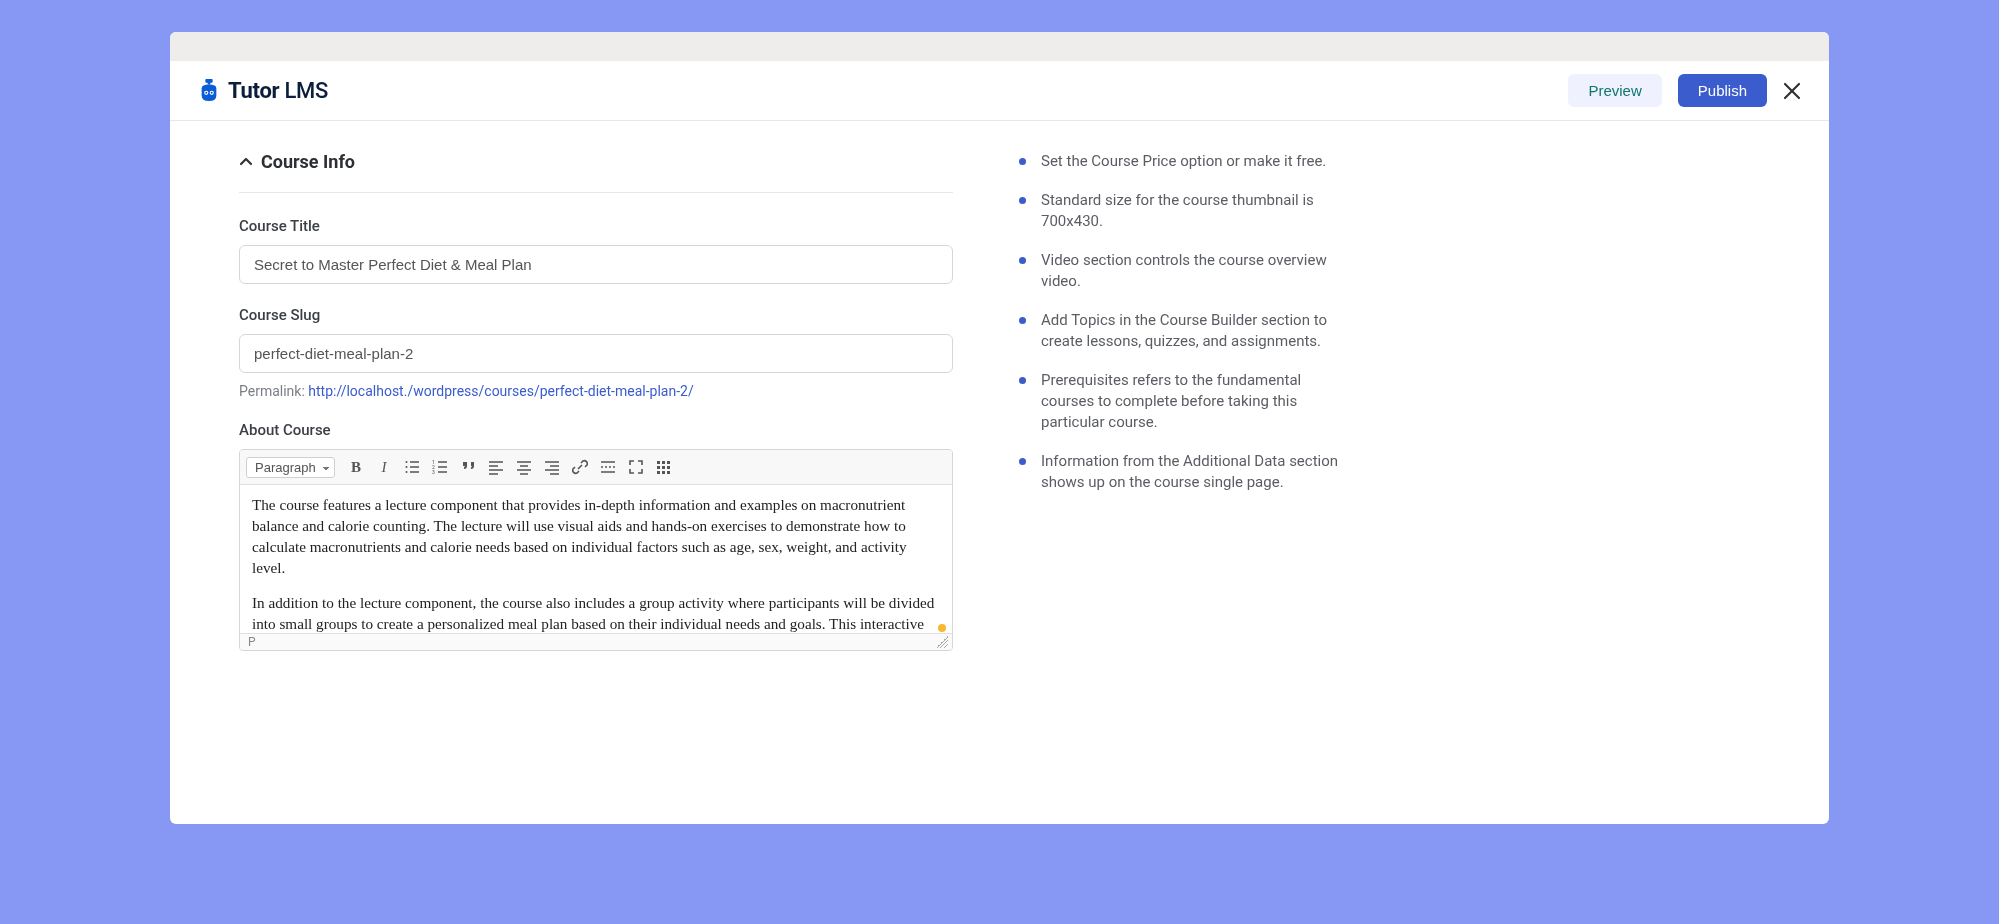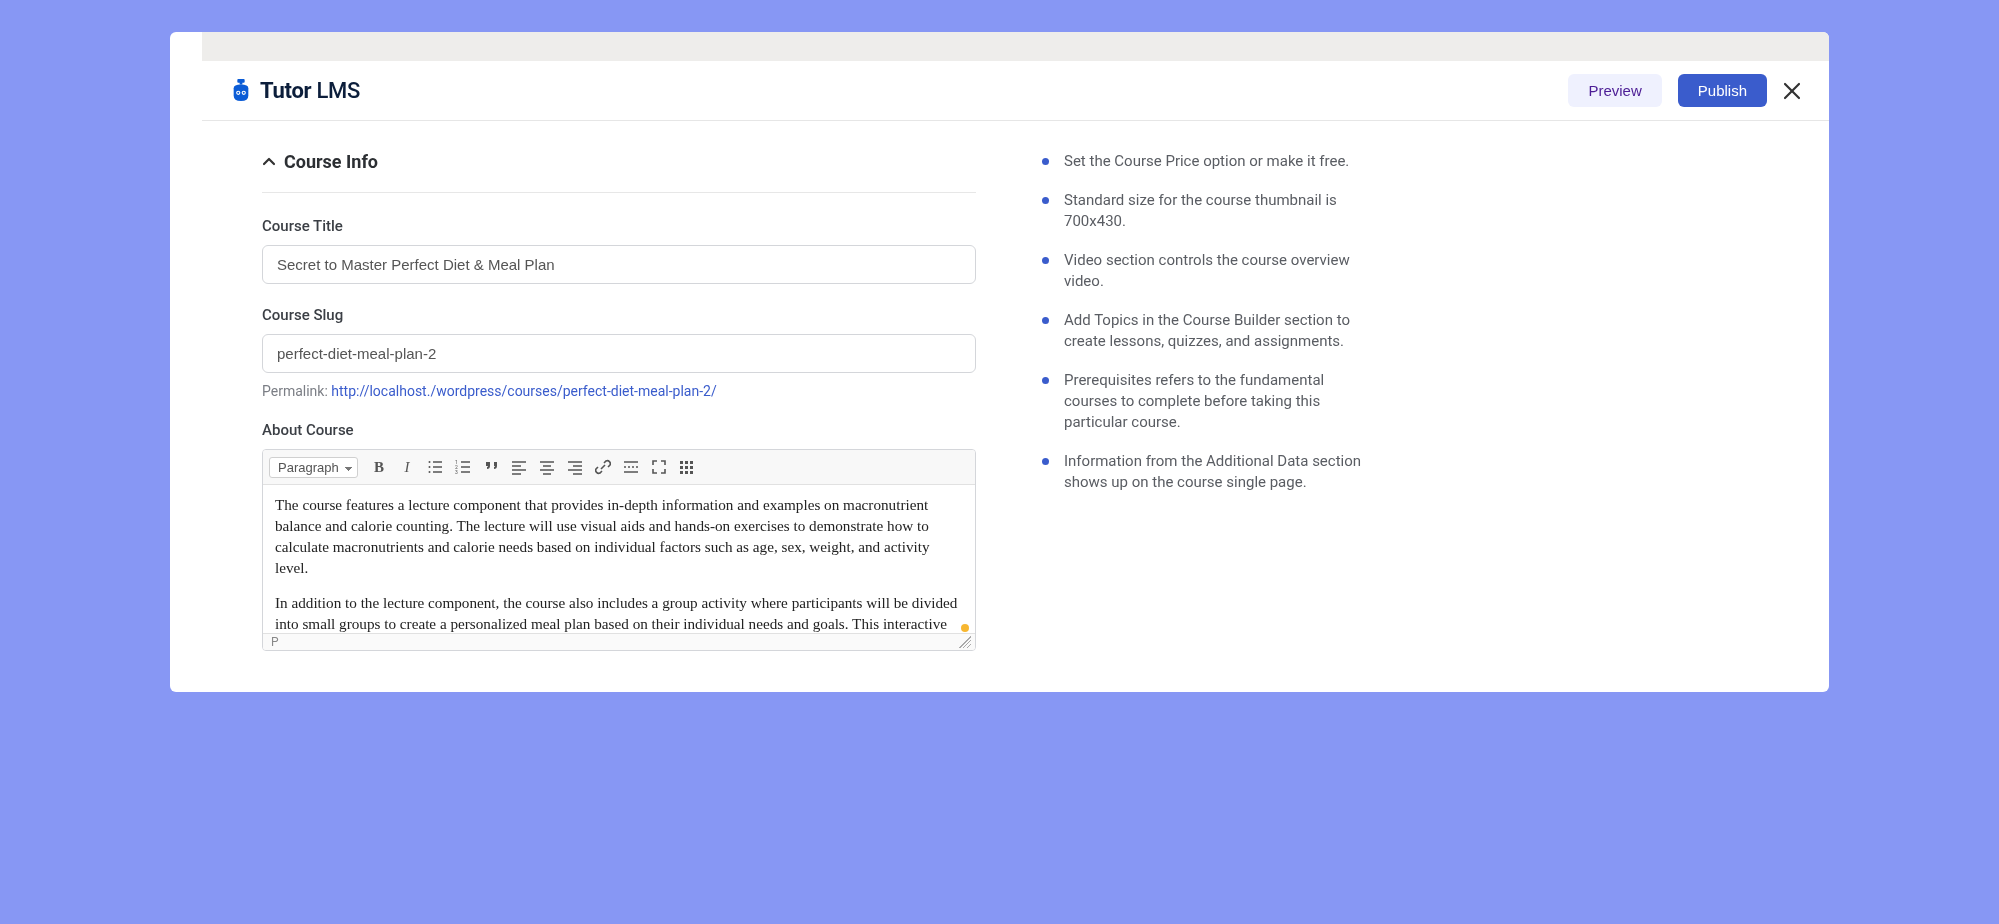--- a/index.html
+++ b/index.html
@@ -7,24 +7,23 @@
     background: #8797f4;
     font-family: -apple-system, BlinkMacSystemFont, "Segoe UI", Roboto, Helvetica, Arial, sans-serif;
     width: 1999px;
     height: 924px;
     padding: 32px 170px 0 170px;
   }
   .app-shell {
     background: #fff;
     border-radius: 6px;
     overflow: hidden;
-    height: 660px;
+    height: 792px;
     display: flex;
     flex-direction: column;
-    padding-left: 32px;
   }
   .top-gray-bar {
     height: 29px;
     background: #eeedeb;
   }
   .header {
     display: flex;
     align-items: center;
     justify-content: space-between;
     padding: 13px 28px 13px 28px;
@@ -56,40 +55,41 @@
   .btn {
     border: none;
     border-radius: 6px;
     padding: 8px 20px;
     font-size: 15px;
     font-weight: 500;
     cursor: pointer;
   }
   .btn-preview {
     background: #eff1fe;
-    color: #4c1d95;
+    color: #0f766e;
   }
   .btn-publish {
     background: #3a5ccc;
     color: #ffffff;
   }
   .close-icon {
     width: 18px;
     height: 18px;
     cursor: pointer;
     display:flex;align-items:center;justify-content:center;
   }
   .close-icon svg { stroke:#333; }
 
   .body-area {
     display: flex;
     flex: 1;
     overflow: hidden;
     padding: 30px 60px 0 60px;
     gap: 60px;
+    margin-left: 9px;
   }
   .main-col {
     flex: 1;
     max-width: 714px;
   }
   .side-col {
     width: 330px;
   }
 
   .section-header {

